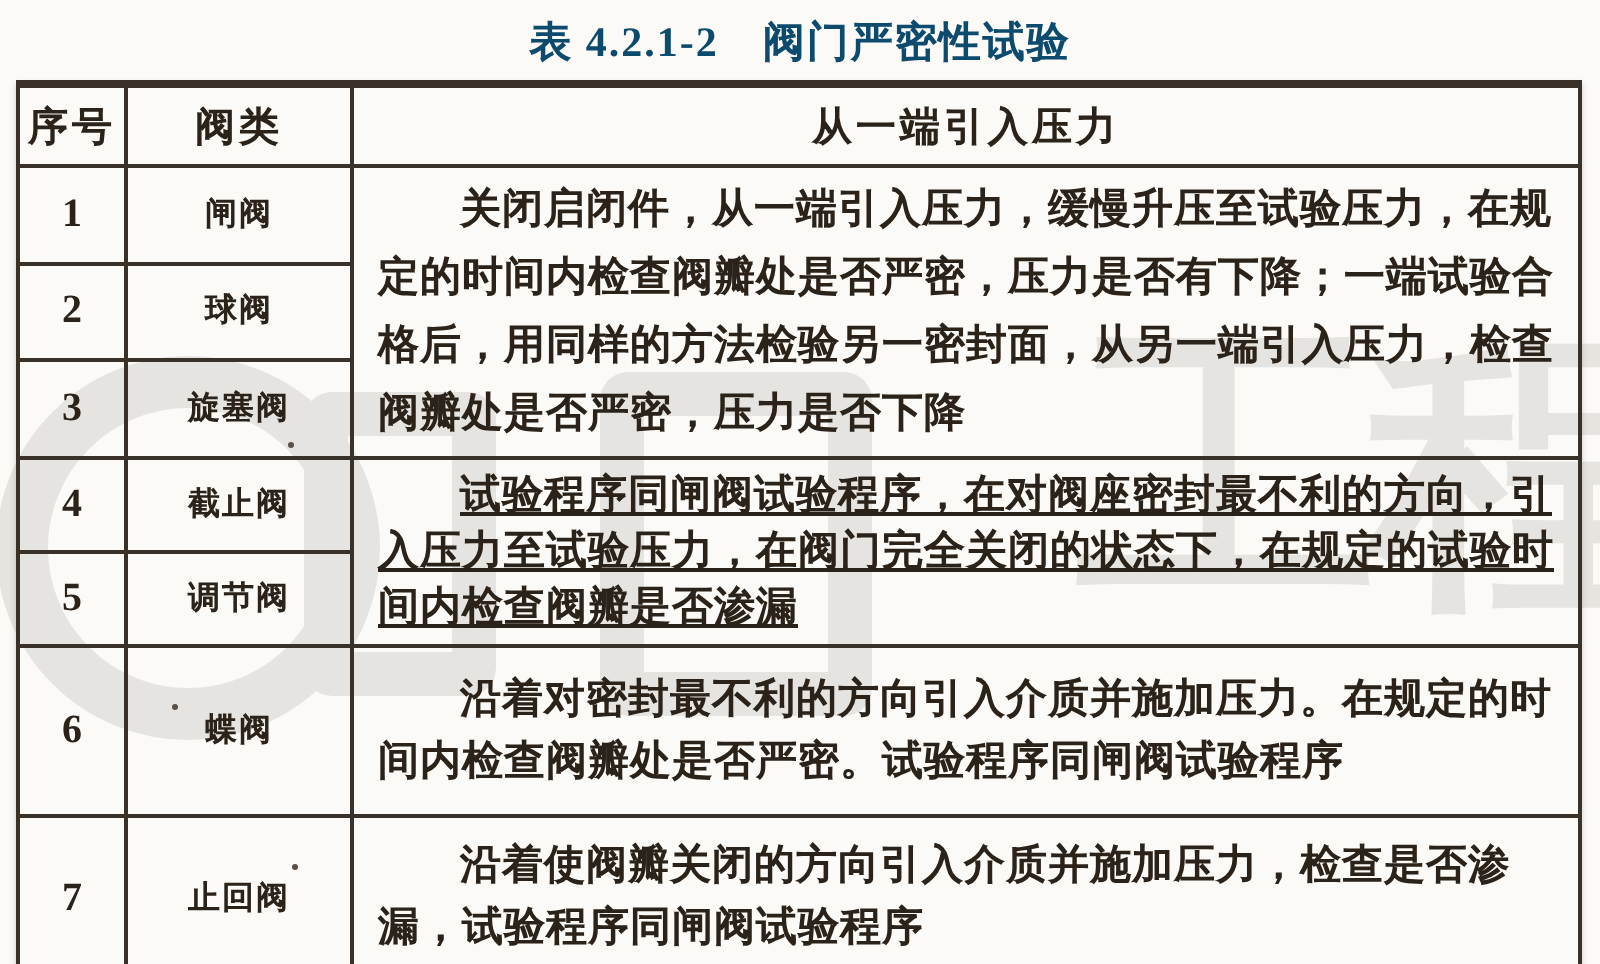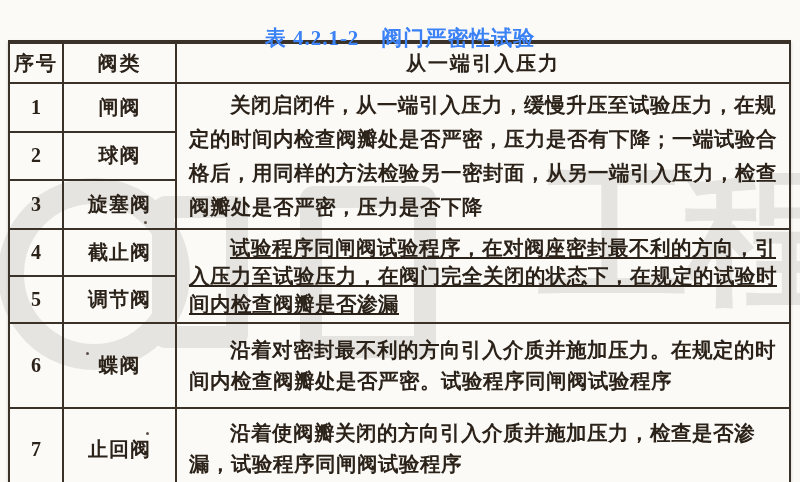--- a/index.html
+++ b/index.html
@@ -22,22 +22,22 @@
   .wm-block.b2{left:300px;top:186px;width:92px;height:128px;}
   .wm-text{
     position:absolute;left:538px;top:160px;
     font-size:152px;font-weight:bold;line-height:1;
     color:#e6e4e0;letter-spacing:-6px;white-space:nowrap;
     font-family:"Liberation Sans","DejaVu Sans",sans-serif;
   }
 
   
   .title{
-    position:absolute;left:0;top:24px;width:100%;z-index:2;
-    text-align:center;font-size:21px;font-weight:bold;color:#3b82f6;
+    position:absolute;left:0;top:7px;width:100%;z-index:2;
+    text-align:center;font-size:21px;font-weight:bold;color:#0c4a6e;
     letter-spacing:1px;
   }
 
   
   table.valve{
     position:absolute;left:8px;top:40px;width:783px;z-index:1;
     border-collapse:collapse;table-layout:fixed;
     background:transparent;
     box-shadow:0 2px 3px rgba(80,75,70,.25);
   }
@@ -50,21 +50,21 @@
     padding:0;background:transparent;
   }
   col.c1{width:54px;}
   col.c2{width:113px;}
   thead tr{height:41px;}
   tr.r-std{height:43px;}
   tr.r-tall{height:85px;}
   tr.r-tall2{height:84px;}
   th{font-size:20px;text-align:center;letter-spacing:2px;}
   td.c-no{font-size:20px;text-align:center;}
-  td.c-valve{font-size:20px;text-align:center;letter-spacing:1px;}
+  td.c-valve{font-size:16px;text-align:center;letter-spacing:1px;}
   td.c-method{
     font-size:20.5px;text-align:left;vertical-align:middle;
     padding:4px 10px 4px 12px;text-indent:2em;letter-spacing:.5px;
   }
   td.m1{line-height:34px;}
   td.m2{line-height:28px;text-decoration:underline;}
   td.m3,td.m4{line-height:31px;}
 
   
   .speck{position:absolute;background:#5a5048;border-radius:50%;z-index:2;}

